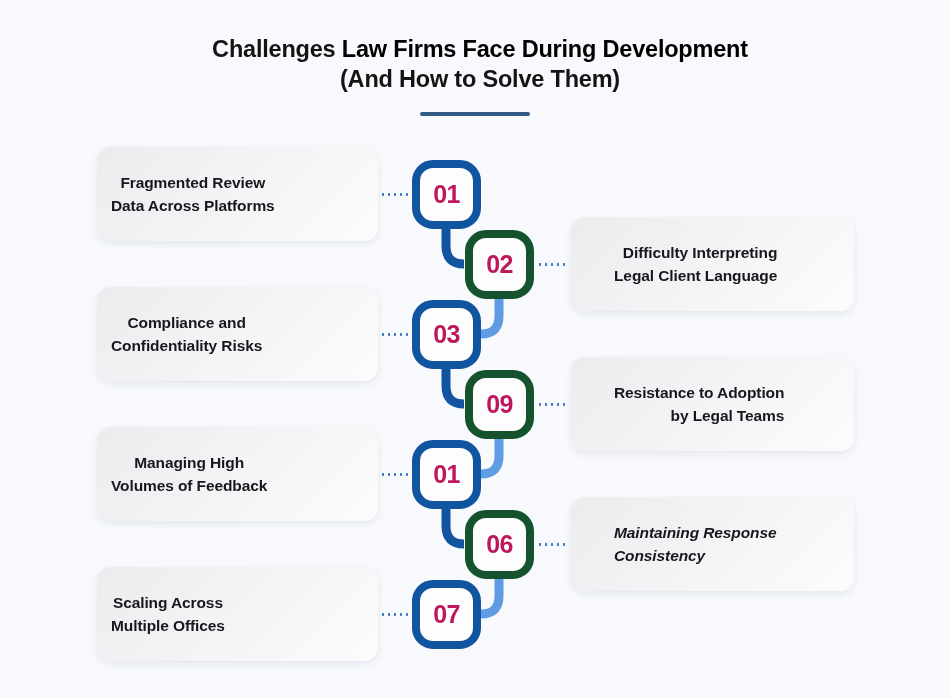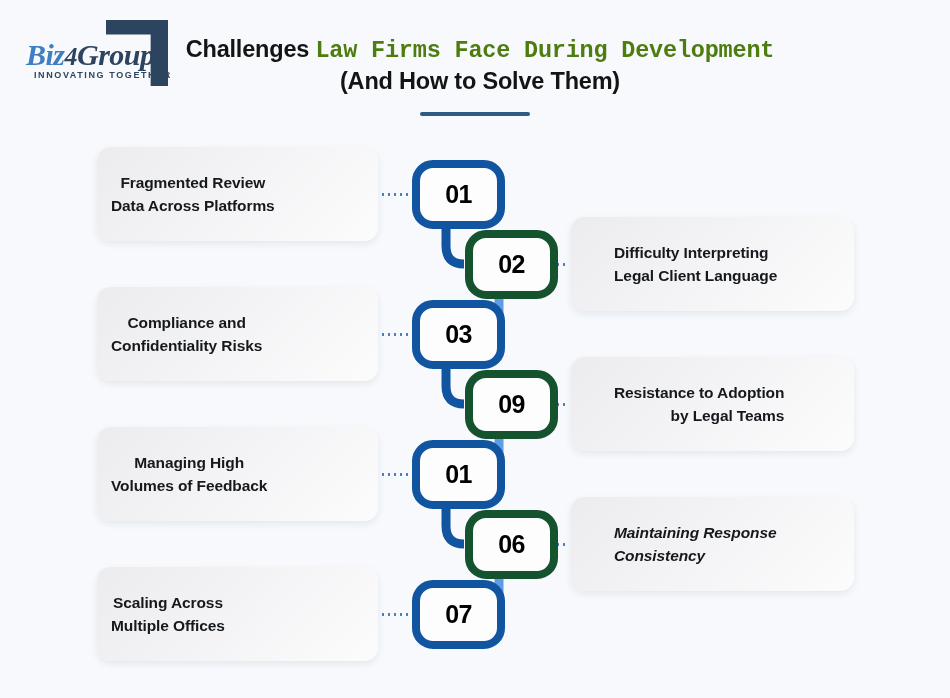--- a/index.html
+++ b/index.html
@@ -52,21 +52,21 @@
     width:600px; text-align:center;
   }
   .title-line {
     font-size:23.5px;
     font-weight:700;
     color:#141414;
     line-height:30px;
     letter-spacing:-0.2px;
     white-space:nowrap;
   }
-  .title-accent { color:#4d7c0f;font-family:Liberation Mono, monospace; }
+  .title-accent { color:#000000; }
   #title-rule {
     position:absolute; left:420px; top:112px;
     width:110px; height:4px; border-radius:2px;
     background:#2f5a83;
   }
 
   
   .row { position:absolute; left:0; width:950px; height:0; }
 
   .card {
@@ -89,48 +89,41 @@
     background-image:radial-gradient(circle, #3f79c4 0 1.1px, transparent 1.3px);
     background-size:6px 3px;
     background-repeat:repeat-x;
   }
   .dots.to-left  { left:380px; width:30px; }
   .dots.to-right { left:537px; width:32px; }
 
   
   .badge {
     position:absolute;
-    width:93px; height:69px;
+    width:69px; height:69px;
     border-radius:21px;
     display:flex; align-items:center; justify-content:center;
     font-size:25px; font-weight:800; letter-spacing:-0.6px;
-    color:#000000;
+    color:#be185d;
     background:#fdfdfd;
     z-index:6;
   }
   .badge.dark  { left:412px; border:8px solid #11549f; }
   .badge.light { left:465px; border:8px solid #14532d; }
 
   
   #links { position:absolute; left:0; top:0; width:950px; height:698px; z-index:3; pointer-events:none; }
 </style>
 </head>
 <body>
 
 <div id="stage">
 
   <div id="header">
 
-    <div id="logo">
-      <div id="logo-mark"></div>
-      <div id="logo-word">
-        <span class="biz">Biz</span><span class="four">4</span><span class="grp">Group</span>
-      </div>
-      <div id="logo-tag">INNOVATING TOGETHER</div>
-    </div>
 
     <div id="title-wrap">
       <div class="title-line"><span>Challenges </span><span class="title-accent">Law Firms Face During Development</span></div>
       <div class="title-line">(And How to Solve Them)</div>
     </div>
     <div id="title-rule"></div>
   </div>
 
   <svg id="links" viewBox="0 0 950 698">
 
@@ -151,21 +144,21 @@
     <div class="card left" style="top:-47px">
         <span style="white-space: pre-line;">Fragmented Review
 Data Across Platforms</span>
       </div>
     <div class="dots to-left" style="top:-1px"></div>
     <div class="badge dark" style="top:-34px">01</div>
   </div>
 
   <div class="row" style="top:264px">
     <div class="card right" style="top:-47px">
-        <span style="white-space: pre-line;">Difficulty Interpreting
+        <span style="white-space: pre-line; text-align: right;">Difficulty Interpreting
 Legal Client Language</span>
       </div>
     <div class="dots to-right" style="top:-1px"></div>
     <div class="badge light" style="top:-34px">02</div>
   </div>
 
   <div class="row" style="top:334px">
     <div class="card left" style="top:-47px">
         <span style="white-space: pre-line;">Compliance and
 Confidentiality Risks</span>

